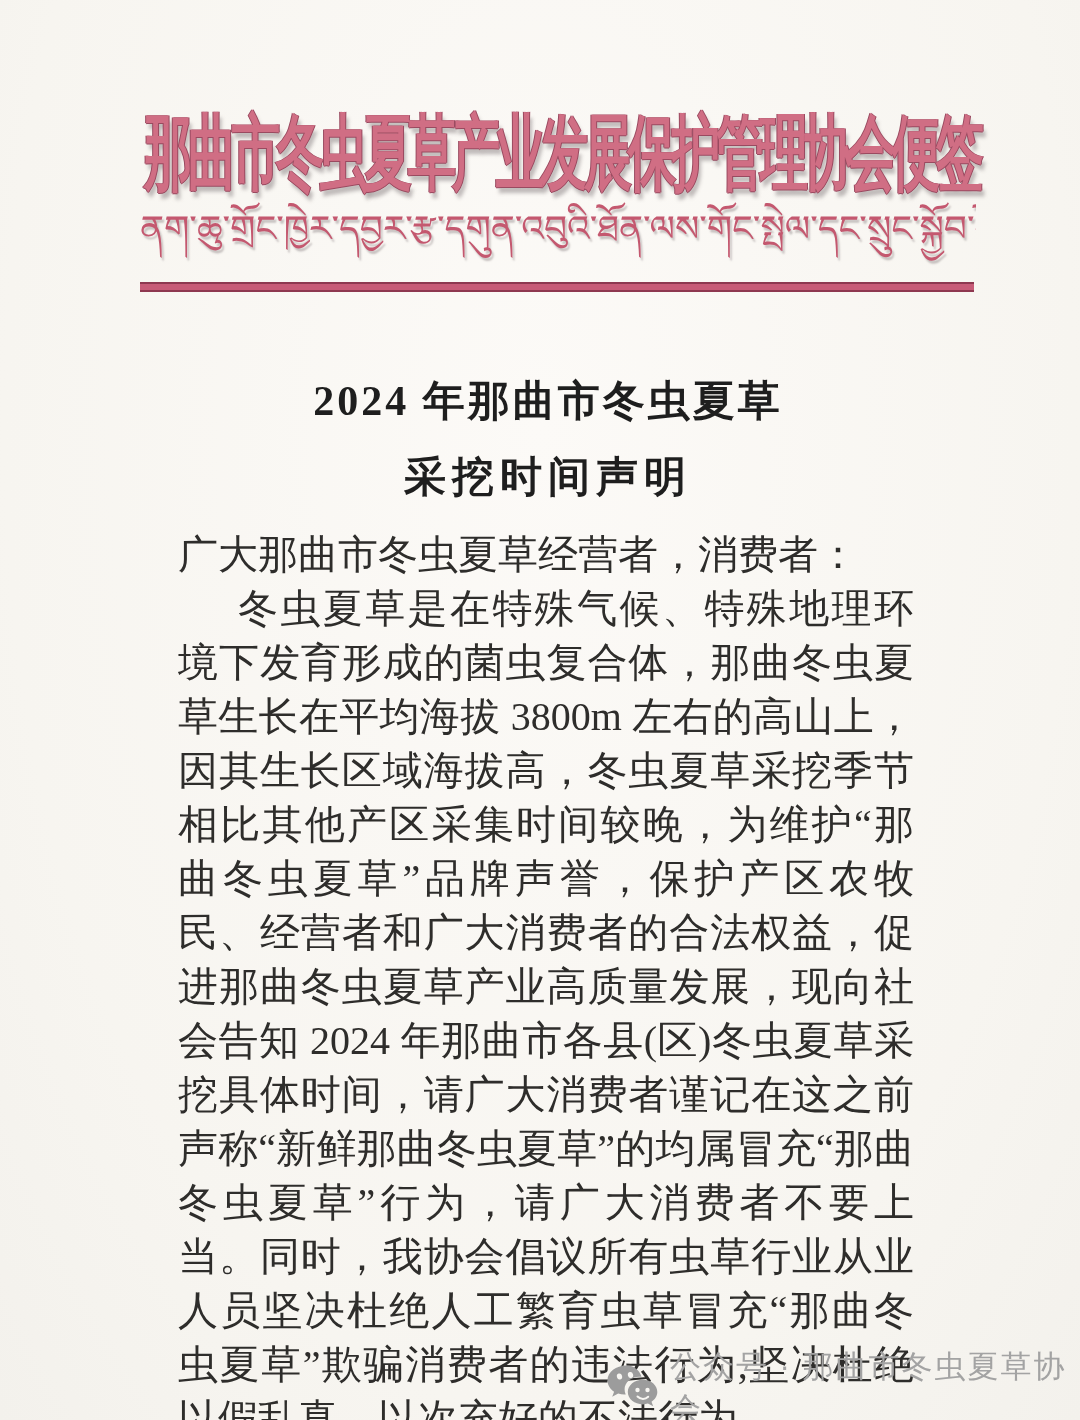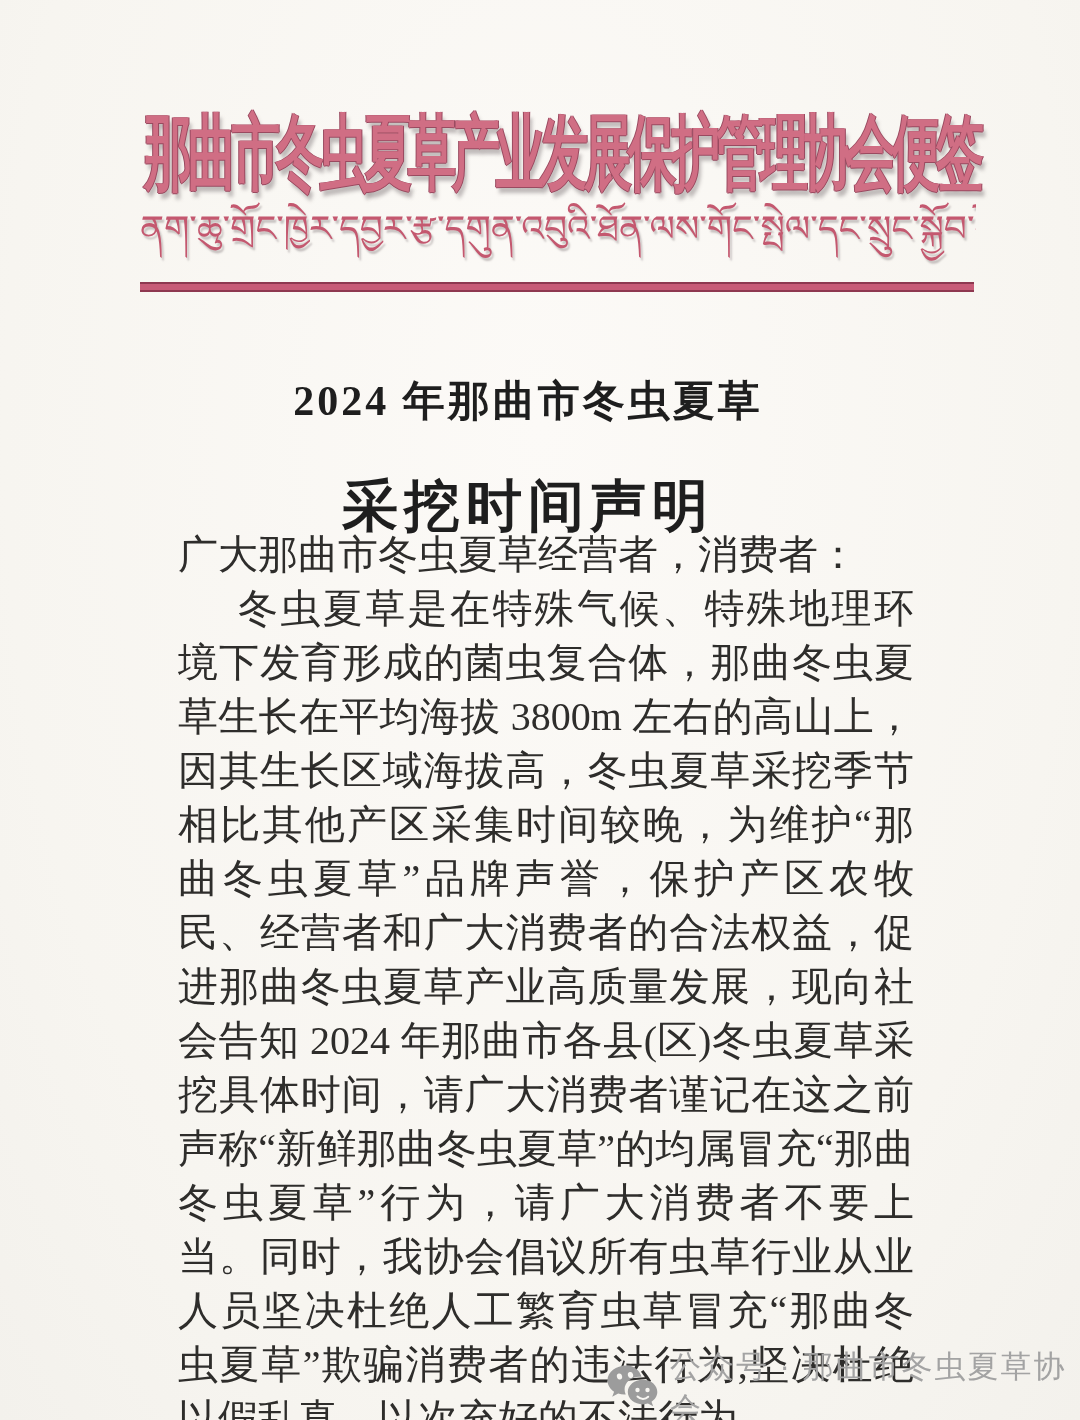--- a/index.html
+++ b/index.html
@@ -68,31 +68,32 @@
 
   
   .doc-title {
     position: absolute;
     left: 0;
     top: 352px;
     width: 1056px;
     text-align: center;
     color: #1e1e1e;
     font-weight: bold;
+    padding-left: 20px;
   }
   .doc-title .t1 {
     display: block;
     font-size: 42px;
     letter-spacing: 3px;
   }
   .doc-title .t2 {
     display: block;
-    font-size: 56px;
+    font-size: 42px;
     letter-spacing: 6px;
-    margin-top: 40px;
+    margin-top: 20px;
   }
 
   
   .bodytext {
     position: absolute;
     left: 178px;
     top: 528px;
     width: 736px;
     font-size: 40px;
     line-height: 54px;

